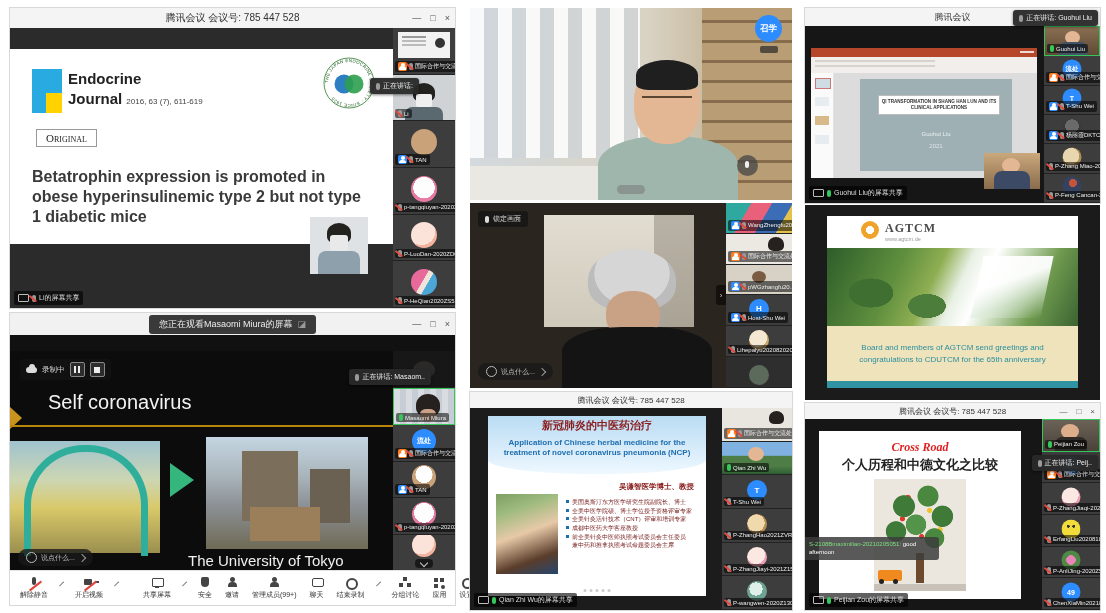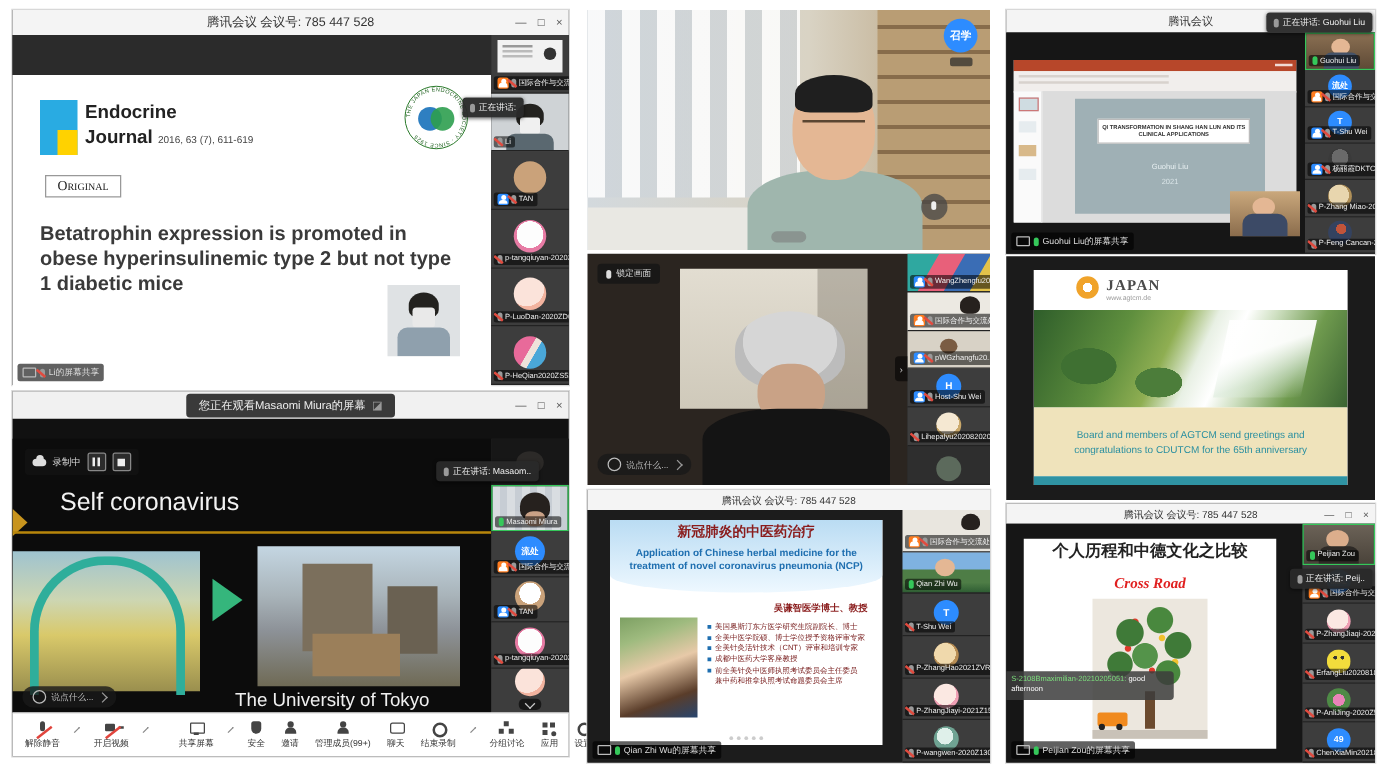--- a/index.html
+++ b/index.html
@@ -81,21 +81,21 @@
 <div class="window" style="left:10px;top:8px;width:445px;height:300px;">
   <div class="titlebar" style="height:20px;font-size:10px;">
     <span>腾讯会议 会议号: 785 447 528</span>
     <div class="winctl">
       <span>—</span>
       <span>□</span>
       <span>×</span>
     </div>
   </div>
   <div class="abs" style="left:0;top:20px;right:62px;bottom:0;background:#2b2b2b;">
-    <div class="abs" style="left:0;top:32px;right:0;height:253px;background:#fff;">
+    <div class="abs" style="left:0;top:21px;right:0;height:195px;background:#fff;">
       <div class="abs" style="left:22px;top:20px;display:flex;gap:6px;">
         <div style="width:30px;height:44px;background:#29abe2;position:relative;">
           <div class="abs" style="right:0;bottom:0;width:16px;height:20px;background:#ffd200;"></div>
         </div>
         <div style="font-weight:bold;color:#222;font-size:15px;line-height:1.3;">
           <div>Endocrine</div>
           <div><span>Journal</span>
             <span style="font-weight:normal;font-size:8px;color:#444;">2016, 63 (7), 611-619</span></div>
         </div>
       </div>
@@ -584,21 +584,21 @@
           <span>P-Feng Cancan-2020ZS..</span>
         </div>
     </div>
   </div>
 </div>
 
 <div class="abs" style="left:805px;top:205px;width:295px;height:195px;background:#1b1b1b;">
   <div class="abs" style="left:22px;top:11px;width:251px;height:172px;background:#fff;overflow:hidden;">
     <div class="abs" style="left:0;top:0;right:0;height:32px;background:#fff;">
       <div class="abs" style="left:34px;top:5px;width:18px;height:18px;border-radius:50%;background:radial-gradient(circle at 50% 50%,#fff 0 30%,#f0a32a 31% 100%);"></div>
-      <div class="abs" style="left:58px;top:5px;font-family:'Liberation Serif',serif;font-weight:bold;font-size:12px;letter-spacing:1px;color:#4a4a4a;">JAPAN</div>
+      <div class="abs" style="left:58px;top:5px;font-family:'Liberation Serif',serif;font-weight:bold;font-size:12px;letter-spacing:1px;color:#4a4a4a;">AGTCM</div>
       <div class="abs" style="left:58px;top:20px;font-size:5.5px;color:#999;">www.agtcm.de</div>
     </div>
     <div class="abs" style="left:0;top:32px;right:0;height:78px;background:linear-gradient(115deg,#2e5d2a 0%,#5f8f3e 28%,#8fae52 42%,#e8f0e4 52%,#ffffff 60%,#cfe0c2 68%,#6f9a4e 82%,#3a6332 100%);">
       <div class="abs" style="left:18px;top:28px;width:52px;height:34px;border-radius:50%;background:radial-gradient(ellipse,#3f7032 0 60%,transparent 61%);"></div>
       <div class="abs" style="left:78px;top:44px;width:44px;height:28px;border-radius:50%;background:radial-gradient(ellipse,#4c7d3a 0 60%,transparent 61%);"></div>
       <div class="abs" style="left:150px;top:8px;width:70px;height:62px;background:linear-gradient(160deg,rgba(255,255,255,.95) 0 40%,rgba(220,235,220,.6) 70%,transparent 100%);transform:skewX(-12deg);"></div>
     </div>
     <div class="abs" style="left:0;top:110px;right:0;height:55px;background:#efe3bb;display:flex;align-items:center;justify-content:center;">
       <div style="width:220px;font-size:8px;color:#2a8fa0;text-align:center;line-height:1.4;">Board and members of AGTCM send greetings and congratulations to CDUTCM for the 65th anniversary</div>
     </div>
@@ -610,22 +610,22 @@
   <div class="titlebar" style="height:16px;font-size:8px;">
     <span>腾讯会议 会议号: 785 447 528</span>
     <div class="winctl" style="font-size:8px;">
       <span>—</span>
       <span>□</span>
       <span>×</span>
     </div>
   </div>
   <div class="abs" style="left:0;top:16px;right:58px;bottom:0;background:#161616;">
     <div class="abs" style="left:14px;top:12px;width:202px;height:168px;background:#fff;overflow:hidden;">
+      <div style="margin-top:9px;text-align:center;font-size:12px;font-weight:bold;font-style:italic;color:#e02020;font-family:'Liberation Serif',serif;">Cross Road</div>
       <div style="margin-top:1px;text-align:center;font-size:13px;font-weight:bold;color:#222;">个人历程和中德文化之比较</div>
-      <div style="margin-top:9px;text-align:center;font-size:12px;font-weight:bold;font-style:italic;color:#e02020;font-family:'Liberation Serif',serif;">Cross Road</div>
       <div class="abs" style="left:55px;top:48px;width:92px;height:112px;background:#ece7de;">
         <div class="abs" style="left:6px;top:2px;width:80px;height:84px;background:
           radial-gradient(circle at 30% 30%,#3f7a38 0 13%,transparent 14%),
           radial-gradient(circle at 60% 18%,#49883e 0 12%,transparent 13%),
           radial-gradient(circle at 78% 42%,#3f7a38 0 13%,transparent 14%),
           radial-gradient(circle at 45% 52%,#54934a 0 16%,transparent 17%),
           radial-gradient(circle at 20% 60%,#3f7a38 0 12%,transparent 13%),
           radial-gradient(circle at 68% 68%,#49883e 0 12%,transparent 13%),
           radial-gradient(circle at 35% 20%,#e03a2a 0 3%,transparent 4%),
           radial-gradient(circle at 62% 35%,#f2c12e 0 3%,transparent 4%),

